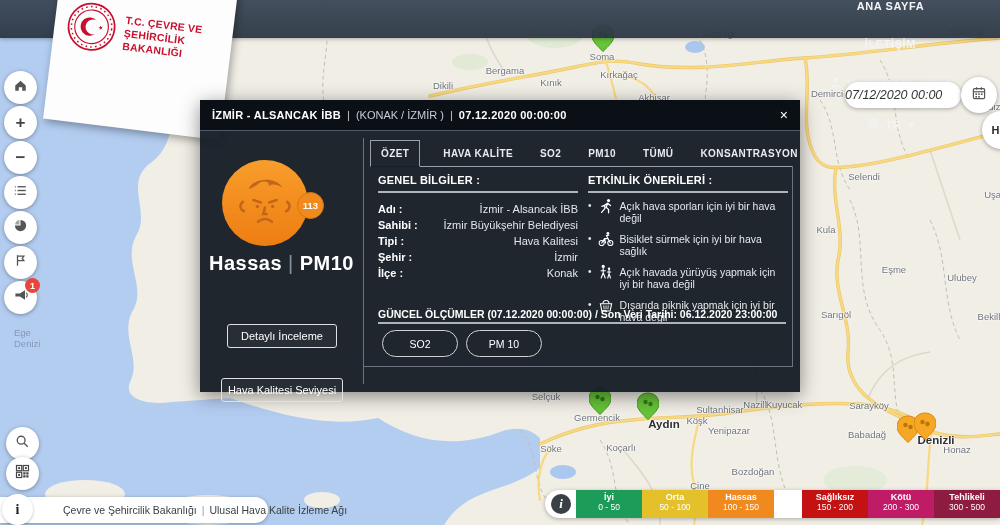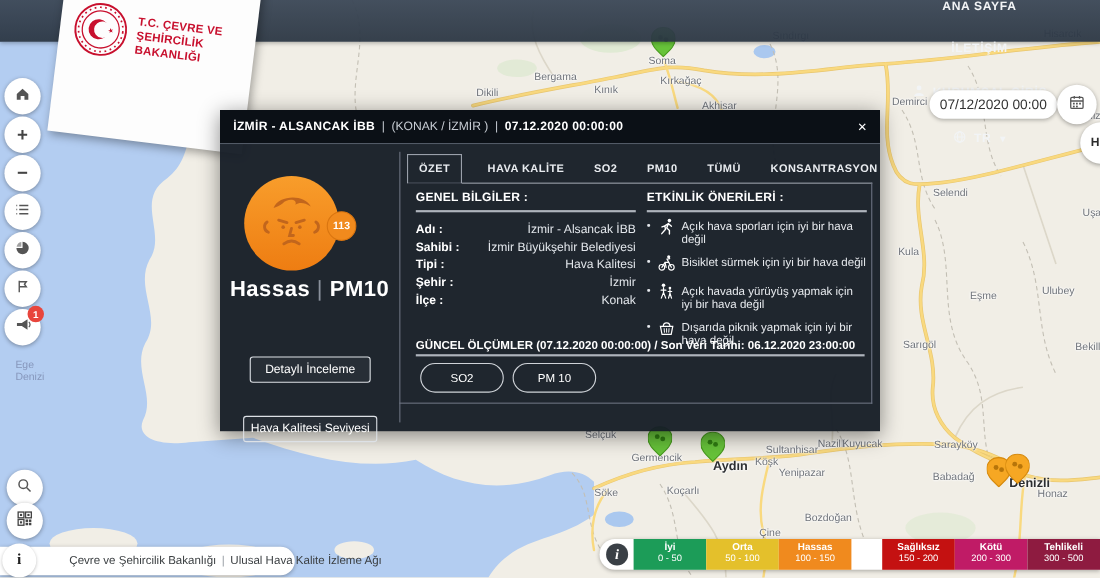--- a/index.html
+++ b/index.html
@@ -45,23 +45,24 @@
     color:#444; font-size:17px; cursor:pointer; user-select:none;
   }
   .badge {
     position:absolute; right:-3px; top:-3px; width:15px; height:15px; border-radius:50%;
     background:#e8453c; color:#fff; font-size:9px; font-weight:bold;
     display:flex; align-items:center; justify-content:center;
   }
   
   .date-input {
     position:absolute; left:845px; top:82px; width:116px; height:26px;
-    background:#fff; border:none; border-radius:13px; text-align:center;
+    background:#fff; border:none; border-radius:13px; 
     font-size:12.5px; color:#333; font-family:"Liberation Sans",sans-serif;
     box-shadow:0 1px 4px rgba(0,0,0,.3);
+    font-style:italic;
   }
   .cal-btn { left:961px; top:77px; width:36px; height:36px; }
   .hki-btn { left:938px; top:111px; width:38px; height:38px; font-size:11px; font-weight:bold; color:#2b2b2b;margin-left:44px; }
   
   .modal {
     position:absolute; left:200px; top:100px; width:600px; height:292px;
     background:rgba(22,29,39,.96); color:#fff;
     box-shadow:0 4px 18px rgba(0,0,0,.45);
   }
   .modal-header {
@@ -229,21 +230,21 @@
     <div class="maplabel" style="left: 654px; top: 97px;">Akhisar</div>
     <div class="maplabel" style="left: 719px; top: 33px;">Sındırgı</div>
     <div class="maplabel" style="left: 966px; top: 31px;">Hisarcık</div>
     <div class="maplabel" style="left: 827px; top: 93px;">Demirci</div>
     <div class="maplabel" style="left: 928px; top: 104px;">Pazarlar</div>
     <div class="maplabel" style="left: 988px; top: 106px;">Gediz</div>
     <div class="maplabel" style="left: 864px; top: 176px;">Selendi</div>
     <div class="maplabel" style="left: 826px; top: 229px;">Kula</div>
     <div class="maplabel" style="left: 995px; top: 194px;">Uşak</div>
     <div class="maplabel" style="left: 894px; top: 269px;">Eşme</div>
-    <div class="maplabel" style="left: 962px; top: 265px;">Ulubey</div>
+    <div class="maplabel" style="left: 962px; top: 277px;">Ulubey</div>
     <div class="maplabel" style="left: 836px; top: 314px;">Sarıgöl</div>
     <div class="maplabel" style="left: 990px; top: 316px;">Bekilli</div>
     <div class="maplabel" style="left: 869px; top: 405px;">Sarayköy</div>
     <div class="maplabel" style="left: 867px; top: 434px;">Babadağ</div>
     <div class="maplabel" style="left: 957px; top: 449px;">Honaz</div>
     <div class="maplabel" style="left: 546px; top: 396px;">Selçuk</div>
     <div class="maplabel" style="left: 597px; top: 417px;">Germencik</div>
     <div class="maplabel" style="left: 697px; top: 420px;">Köşk</div>
     <div class="maplabel" style="left: 720px; top: 409px;">Sultanhisar</div>
     <div class="maplabel" style="left: 756px; top: 404px;">Nazilli</div>
@@ -524,21 +525,21 @@
       <div class="act-item">
         <span class="act-bullet">•</span>
         <span class="act-icon">
           <svg width="16" height="16" viewBox="0 0 20 20">
               <circle cx="4.6" cy="15" r="3.2" fill="none" stroke="#fff" stroke-width="1.3"></circle>
               <circle cx="15.4" cy="15" r="3.2" fill="none" stroke="#fff" stroke-width="1.3"></circle>
               <circle cx="12.4" cy="3" r="1.8" fill="#fff"></circle>
               <path d="M4.6,15 L8.2,9.5 L12.5,9.5 L10.5,5.8 L13.5,5.2 M12.5,9.5 L15.4,15 M8.2,9.5 L9.5,15" stroke="#fff" stroke-width="1.4" fill="none" stroke-linecap="round"></path>
             </svg>
         </span>
-        <span>Bisiklet sürmek için iyi bir hava değil</span>
+        <span>Bisiklet sürmek için iyi bir hava sağlık</span>
       </div>
       <div class="act-item">
         <span class="act-bullet">•</span>
         <span class="act-icon">
           <svg width="16" height="16" viewBox="0 0 20 20">
               <circle cx="6.5" cy="3" r="2" fill="#fff"></circle>
               <circle cx="13.8" cy="6" r="1.5" fill="#fff"></circle>
               <path d="M6.5,5.5 L6.5,11 L4,17.5 M6.5,11 L9,17.5 M3.8,8.5 L9.2,8.5 M13.8,8 L13.8,12 L12.2,17.5 M13.8,12 L15.6,17.5 M11.8,10 L15.8,10" stroke="#fff" stroke-width="1.4" fill="none" stroke-linecap="round"></path>
             </svg>
         </span>

